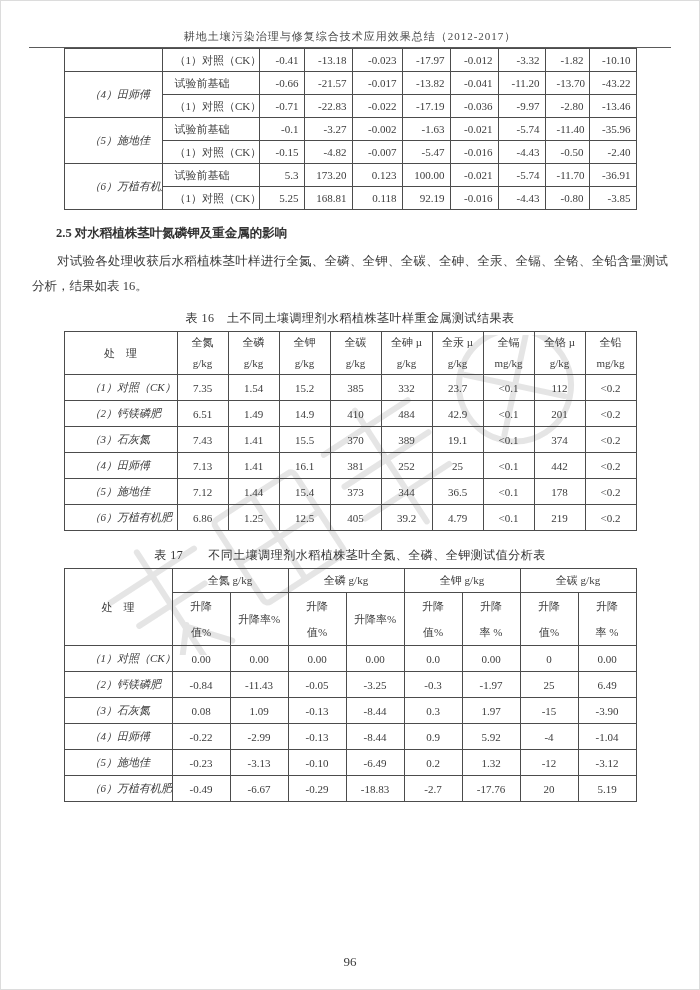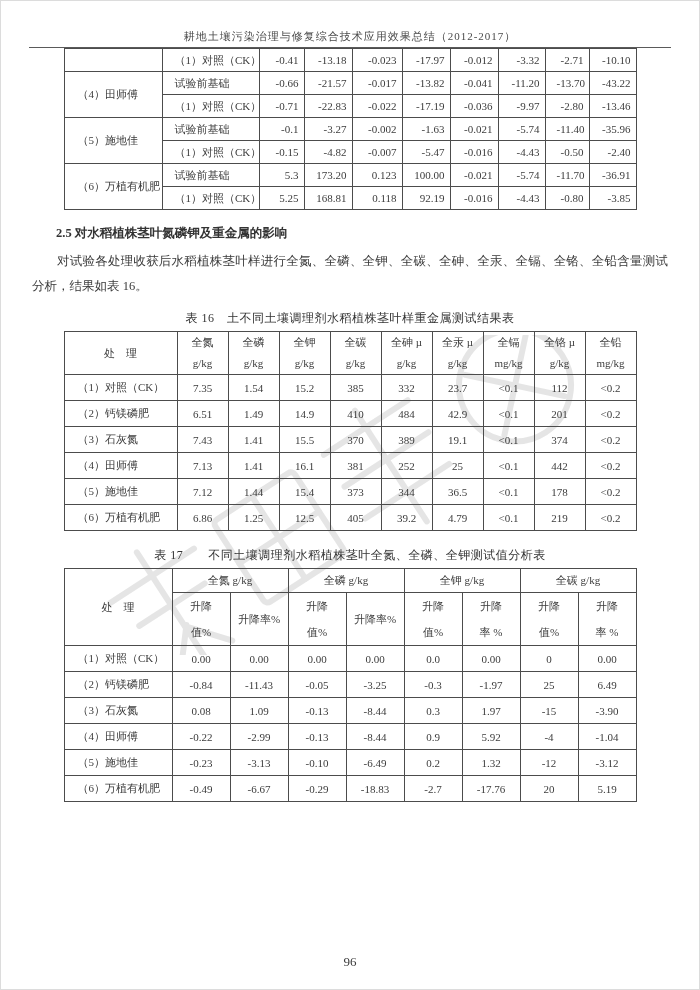--- a/index.html
+++ b/index.html
@@ -10,21 +10,21 @@
   }
   .content{position:relative;z-index:2;margin:0 32px;}
   .header-title{padding-top:29px;text-align:center;font-size:11px;letter-spacing:1px;color:#4a4a4a;}
   .header-rule{border-bottom:1.5px solid #5a5a5a;margin:3px -3px 0 -3px;}
   table.tbl{border-collapse:collapse;table-layout:fixed;width:572px;margin:0 auto;
     font-size:11px;color:#3c3c3c;}
   table.tbl{border:1.5px solid #4c4c4c;}
   .tbl td,.tbl th{border:1px solid #4c4c4c;padding:0 5px;height:22px;font-weight:normal;
     white-space:nowrap;overflow:hidden;}
   .tbl td.num{text-align:right;padding-left:11px;}
-  .tbl td.lbl{text-align:left;padding-left:13px;}
+  .tbl td.lbl{text-align:left;padding-left:25px;font-style:italic;}
   .tbl td.sub{text-align:left;padding-left:12px;}
   .tbl-cont{margin-top:13px;}
   .section-heading{margin:15px 0 0 24px;font-size:12.5px;font-weight:bold;color:#333;}
   .para{margin:7px 0 0 0;font-size:12.5px;line-height:25px;text-align:justify;
     text-indent:2em;color:#3a3a3a;}
   .caption{margin:11px 0 4px 0;text-align:center;font-size:12px;color:#343434;letter-spacing:.5px;}
   .t16 td{height:25px;text-align:center;}
   .t16 td.lbl{text-align:left;}
   .t16 th{height:23px;line-height:21px;}
   .t17 th.grp{height:23px;}
@@ -73,21 +73,21 @@
       <tbody id="tbody-cont">
           <tr>
             <td class="lbl" rowspan="1"></td>
             <td class="sub">（1）对照（CK）</td>
             <td class="num">-0.41</td>
             <td class="num">-13.18</td>
             <td class="num">-0.023</td>
             <td class="num">-17.97</td>
             <td class="num">-0.012</td>
             <td class="num">-3.32</td>
-            <td class="num">-2.71</td>
+            <td class="num">-1.82</td>
             <td class="num">-10.10</td>
           </tr>
           <tr>
             <td class="lbl" rowspan="2">（4）田师傅</td>
             <td class="sub">试验前基础</td>
             <td class="num">-0.66</td>
             <td class="num">-21.57</td>
             <td class="num">-0.017</td>
             <td class="num">-13.82</td>
             <td class="num">-0.041</td>

